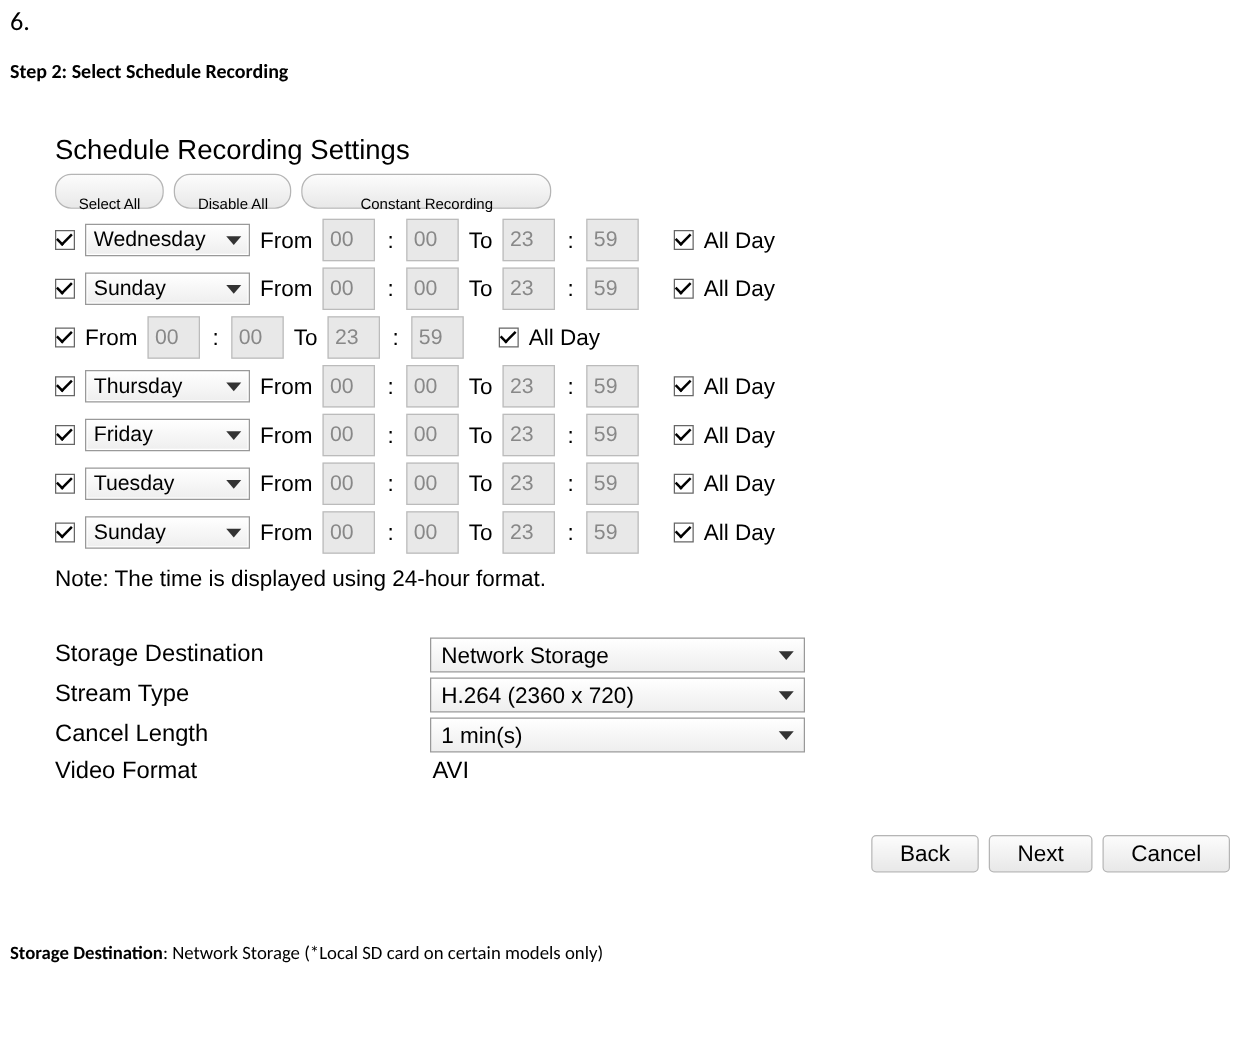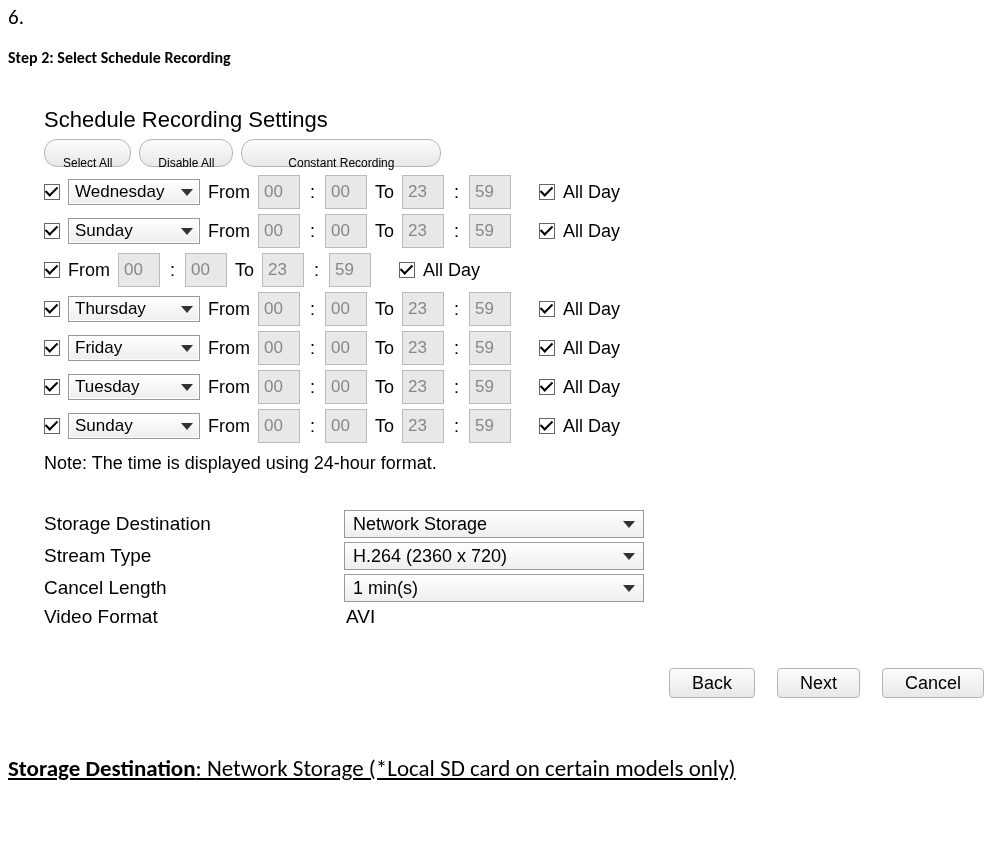--- a/index.html
+++ b/index.html
@@ -142,42 +142,41 @@
     font-size: 18px;
     cursor: pointer;
   }
   .valplain {
     font-size: 19px;
     padding-left: 2px;
     text-align: center;
   }
   .footer-btns {
     display: flex;
-    gap: 22px;
+    gap: 8px;
     justify-content: flex-end;
     margin-top: 40px;
     width: 940px;
     margin-left: 36px;
   }
   .btn2 {
     background: linear-gradient(#fcfcfc, #e8e8e8);
     border: 1px solid #b5b5b5;
     border-radius: 4px;
     padding: 3px 22px;
     font-size: 18px;
     font-family: Arial, sans-serif;
     cursor: pointer;
     height: 30px;
   }
   .storage-dest-note {
     font-family: "Calibri", Arial, sans-serif;
-    font-size: 23px;
+    font-size: 15px;
     margin-top: 56px;
     margin-bottom: 8px;
-    text-decoration: underline;
   }
   .storage-dest-note .b { font-weight: bold; }
 </style>
 </head>
 <body>
 
 <div class="page">
 
   <div class="sec-num">6.</div>
 

